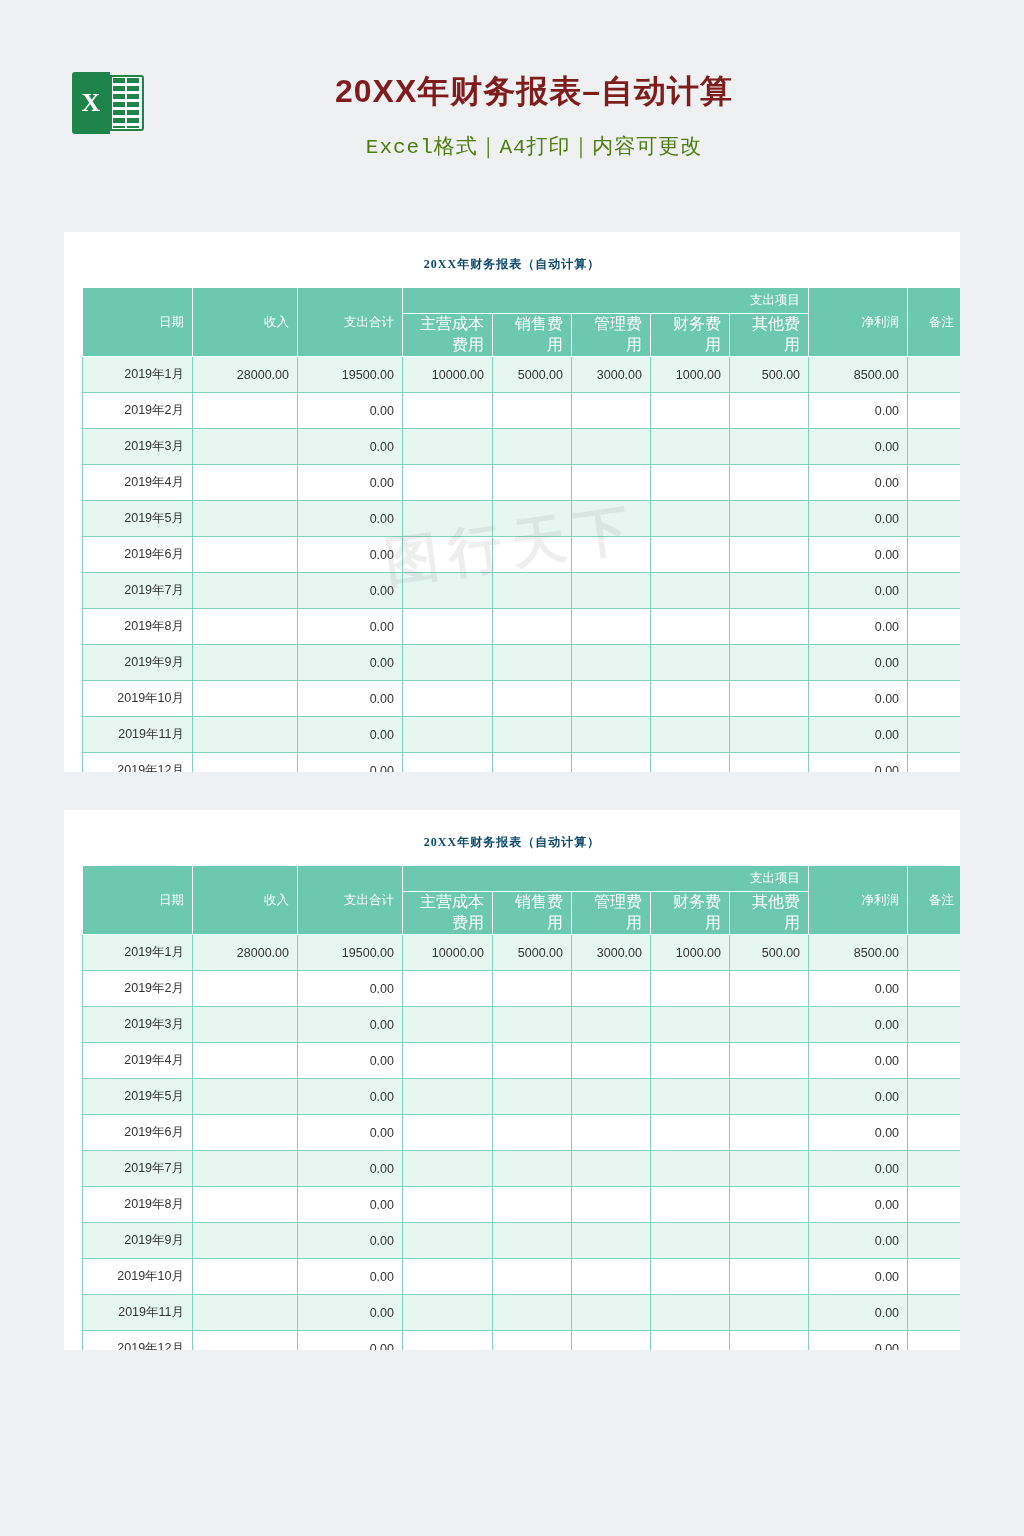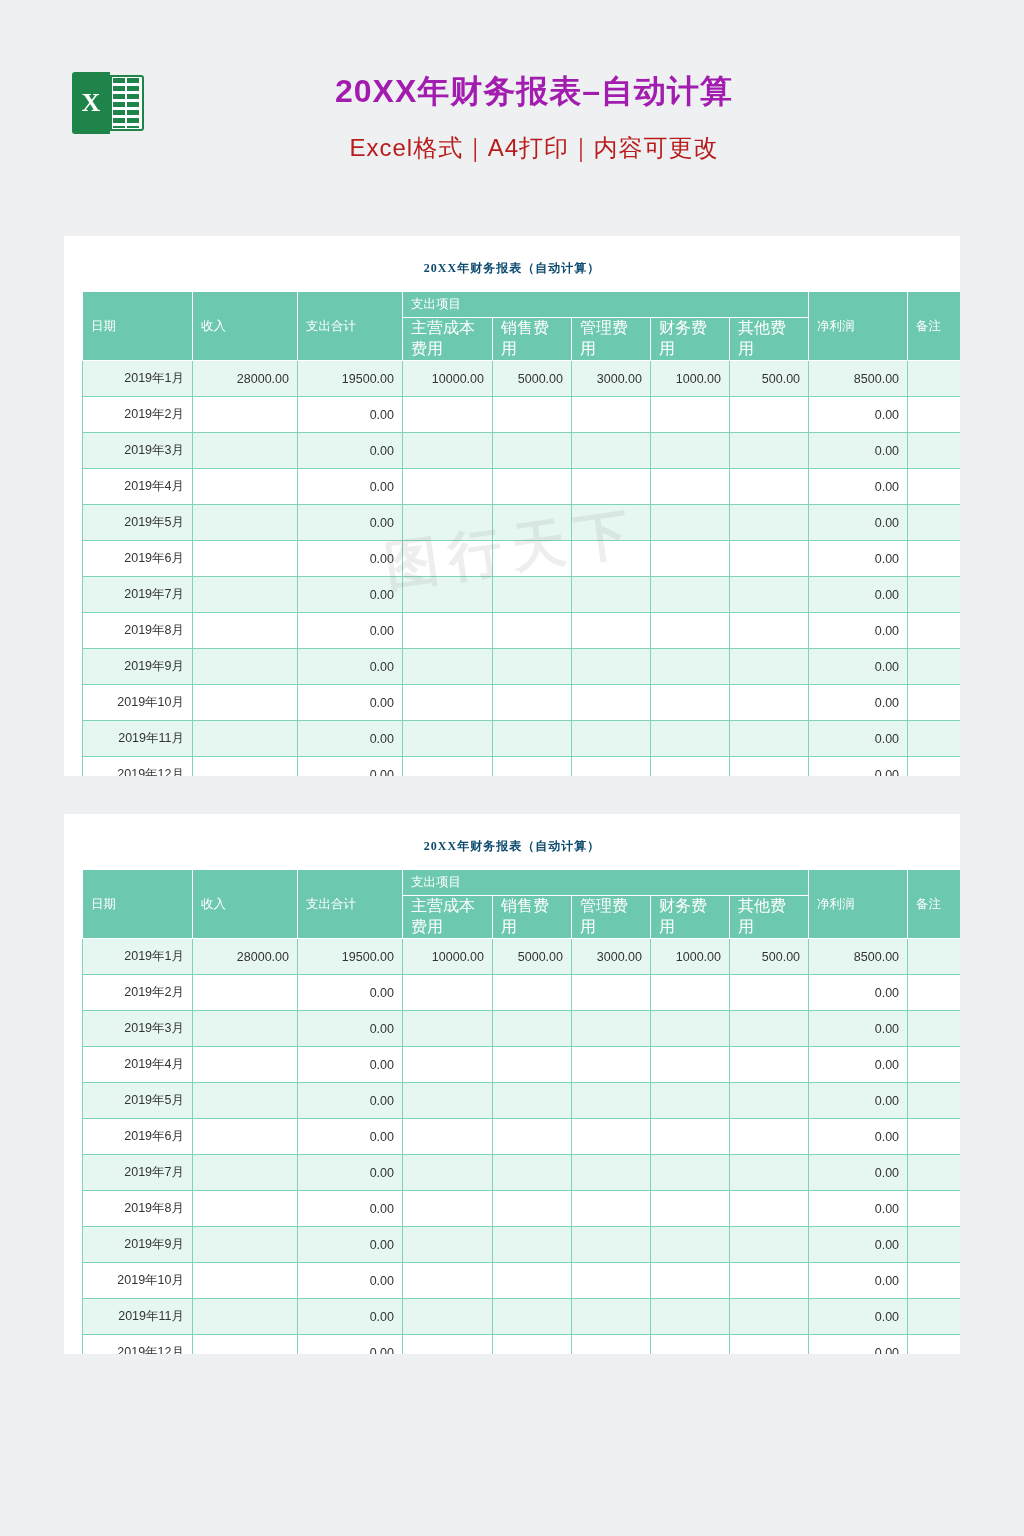--- a/index.html
+++ b/index.html
@@ -68,29 +68,30 @@
     background: repeating-linear-gradient(to right, transparent 0 12px, #ffffff 12px 14px);
   }
   .title-block {
     flex: 1 1 auto;
     text-align: center;
     margin-right: 100px;
   }
   .main-title {
     font-size: 32px;
     font-weight: bold;
-    color: #a21caf;
+    color: #7f1d1d;
     letter-spacing: 1px;
     line-height: 1.2;
     margin-bottom: 22px;
   }
   .sub-title {
-    font-size: 24px;
-    color: #b91c1c;
+    font-size: 21px;
+    color: #4d7c0f;
     letter-spacing: 1px;
+    font-family: Liberation Mono, monospace;
   }
 
   
   .sheet {
     background: #ffffff;
     margin: 0 64px;
     padding: 24px 18px 14px 18px;
     position: relative;
     overflow: hidden;
   }
@@ -118,21 +119,21 @@
     height: 36px;
     font-size: 12.5px;
     color: #333333;
     padding: 0 8px;
   }
   table.fin thead th {
     background: #6cc8ae;
     color: #ffffff;
     font-weight: normal;
     font-size: 12.5px;
-    text-align: left;
+    text-align: right;
     border: 1px solid #ffffff;
   }
   table.fin thead th.grp { height: 26px; }
   table.fin thead th.sub { height: 30px; font-size: 16px; }
   tbody tr td { background: #ffffff; }
   tbody tr.alt td { background: #e6f7f2; }
   td.date { text-align: right; font-size: 12.5px; }
   td.num { text-align: right; }
   td.blank { }
 

